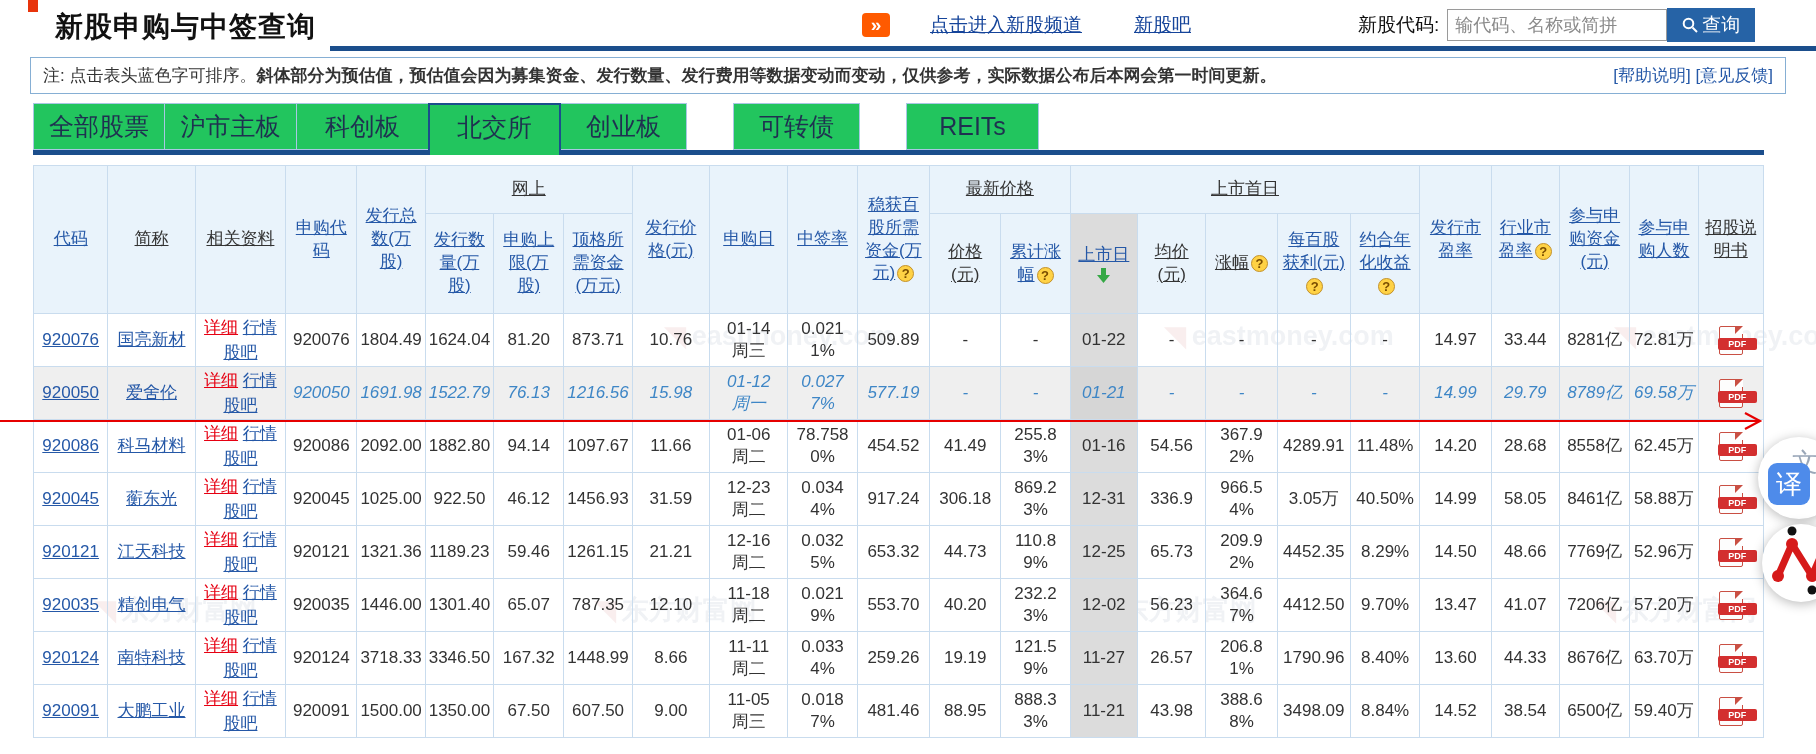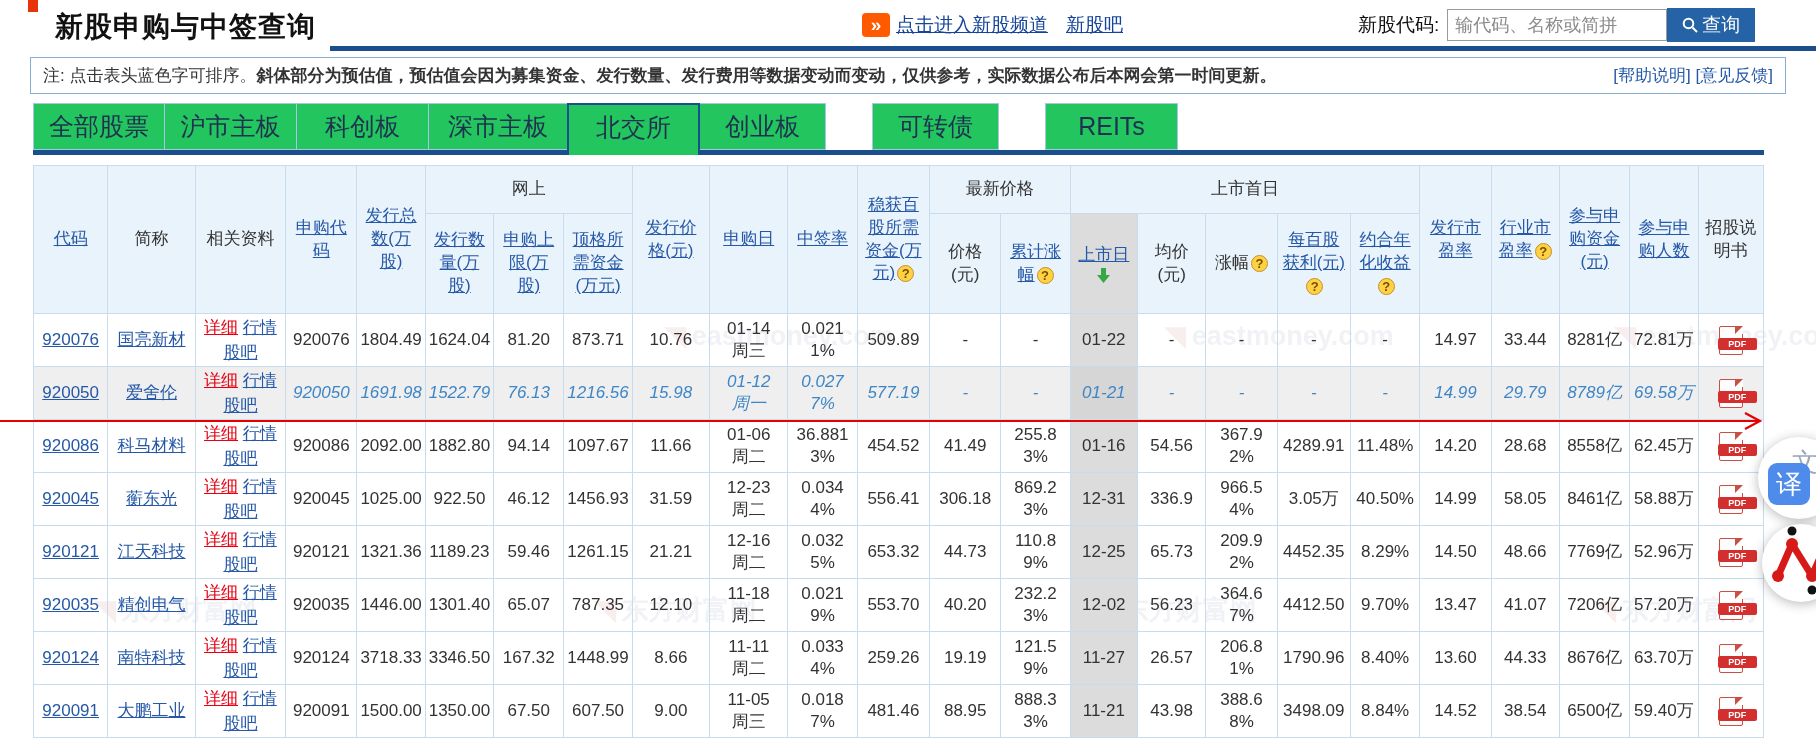--- a/index.html
+++ b/index.html
@@ -9,21 +9,21 @@
     font-family:"Liberation Sans", sans-serif; color:#333;
   }
   
   .corner-mark { position:absolute; left:28px; top:0; width:10px; height:12px; background:#e8340c; }
   .page-title { position:absolute; left:55px; top:8px; font-size:28px; font-weight:bold; color:#111; letter-spacing:1px; }
   .navy-line { position:absolute; top:46px; left:330px; width:1486px; height:5px; background:#1b4e8c; }
   .top-links { position:absolute; top:12px; left:840px; font-size:19px; white-space:nowrap; display:flex; align-items:center; }
   .pledge-link { color:#e60012; text-decoration:underline; font-weight:bold; }
   .dbl-chevron { display:inline-block; margin:0 6px 0 22px; width:28px; height:24px; background:#ff5a00; color:#fff;
     font-size:19px; font-weight:bold; text-align:center; line-height:23px; border-radius:4px; }
-  .blue-top-link { color:#15449a; text-decoration:underline; }
+  .blue-top-link { color:#15449a; text-decoration:underline;margin-left:34px; }
   .gap18 { display:inline-block; width:18px; }
   .search-area { position:absolute; top:8px; left:1358px; display:flex; align-items:center; }
   .search-label { font-size:19px; color:#111; margin-right:8px; }
   .search-input { width:220px; height:32px; border:1px solid #9a9a9a; font-size:18px; padding:0 7px; color:#333;
     font-family:"Liberation Sans", sans-serif; }
   .search-input::placeholder { color:#8a8a8a; }
   .search-btn { height:34px; width:88px; background:#2663a6; color:#fff; border:0; font-size:19px; cursor:pointer;
     display:flex; align-items:center; justify-content:center; gap:4px; font-family:"Liberation Sans", sans-serif; }
   
   .note-box { position:absolute; left:30px; top:57px; width:1756px; height:37px; border:1px solid #86afd4;
@@ -40,21 +40,21 @@
   .tab.active { border:2px solid #1b4e8c; border-bottom:0; height:52px; line-height:44px; z-index:3; position:relative; }
   .tabs-underline { position:absolute; left:33px; top:150px; width:1731px; height:5px; background:#1b4e8c; z-index:1; }
   
   .wm { position:absolute; z-index:0; font-size:27px; font-weight:bold; color:rgba(40,70,110,0.07); white-space:nowrap; }
   .wm .wm-logo { color:rgba(180,40,40,0.08); margin-right:6px; }
   
   .tbl-wrap { position:absolute; left:33px; top:165px; z-index:1; }
   table { border-collapse:collapse; table-layout:fixed; width:1731px; font-size:17px; }
   th, td { border:1px solid #c9dcee; text-align:center; vertical-align:middle; }
   thead th { background:#e9f3fb; font-weight:normal; color:#333; padding:2px 5px; line-height:1.35;
-    word-break:break-all; }
+    word-break:break-all;text-decoration:underline; }
   thead tr.grp-row th { height:48px; }
   thead tr.sub-row th { height:100px; }
   thead th.link-h { color:#2558a7; text-decoration:underline; }
   thead th.gray-h { background:#dcdcdc; }
   tbody td { height:53px; padding:0 2px; color:#333; line-height:1.3; background:transparent; }
   tbody td.brk { word-break:break-all; padding:0 6px; }
   tbody td.gray-cell { background:#dcdcdc; }
   tbody tr.hl td { background:#efefef; }
   tbody tr.hl td.gray-cell { background:#d6d6d6; }
   tbody tr.est td { color:#3e86c6; font-style:italic; }
@@ -116,21 +116,20 @@
   <span class="note-links">
     <span>[帮助说明]</span>
     <span>[意见反馈]</span>
   </span>
 </div>
 
 <div class="tabs" id="tabs">
     <div class="tab" style="width: 132px;">全部股票</div>
     <div class="tab" style="width: 133px;">沪市主板</div>
     <div class="tab" style="width: 133px;">科创板</div>
-    <div class="tab" style="width: 140px;">深市主板</div>
     <div class="tab active" style="width: 133px;">北交所</div>
     <div class="tab" style="width: 127px;">创业板</div>
     <div class="tab standalone" style="width: 127px;">可转债</div>
     <div class="tab standalone" style="width: 133px;">REITs</div>
   </div>
 <div class="tabs-underline"></div>
 
 <div id="wm-layer">
     <div class="wm" style="left: 665px; top: 320px;"><span class="wm-logo">◥</span>eastmoney.com</div>
     <div class="wm" style="left: 1165px; top: 320px;"><span class="wm-logo">◥</span>eastmoney.com</div>
@@ -270,21 +269,21 @@
           <td>920086</td>
           <td>2092.00</td>
           <td>1882.80</td>
           <td>94.14</td>
           <td>1097.67</td>
           <td>11.66</td>
           <td>
             <div>01-06</div>
             <div>周二</div>
           </td>
-          <td class="brk">36.8813%</td>
+          <td class="brk">78.7580%</td>
           <td>454.52</td>
           <td>41.49</td>
           <td class="brk">255.83%</td>
           <td class="gray-cell">01-16</td>
           <td>54.56</td>
           <td class="brk">367.92%</td>
           <td>4289.91</td>
           <td>11.48%</td>
           <td>14.20</td>
           <td>28.68</td>
@@ -300,21 +299,21 @@
           <td>1025.00</td>
           <td>922.50</td>
           <td>46.12</td>
           <td>1456.93</td>
           <td>31.59</td>
           <td>
             <div>12-23</div>
             <div>周二</div>
           </td>
           <td class="brk">0.0344%</td>
-          <td>556.41</td>
+          <td>917.24</td>
           <td>306.18</td>
           <td class="brk">869.23%</td>
           <td class="gray-cell">12-31</td>
           <td>336.9</td>
           <td class="brk">966.54%</td>
           <td>3.05万</td>
           <td>40.50%</td>
           <td>14.99</td>
           <td>58.05</td>
           <td>8461亿</td>

